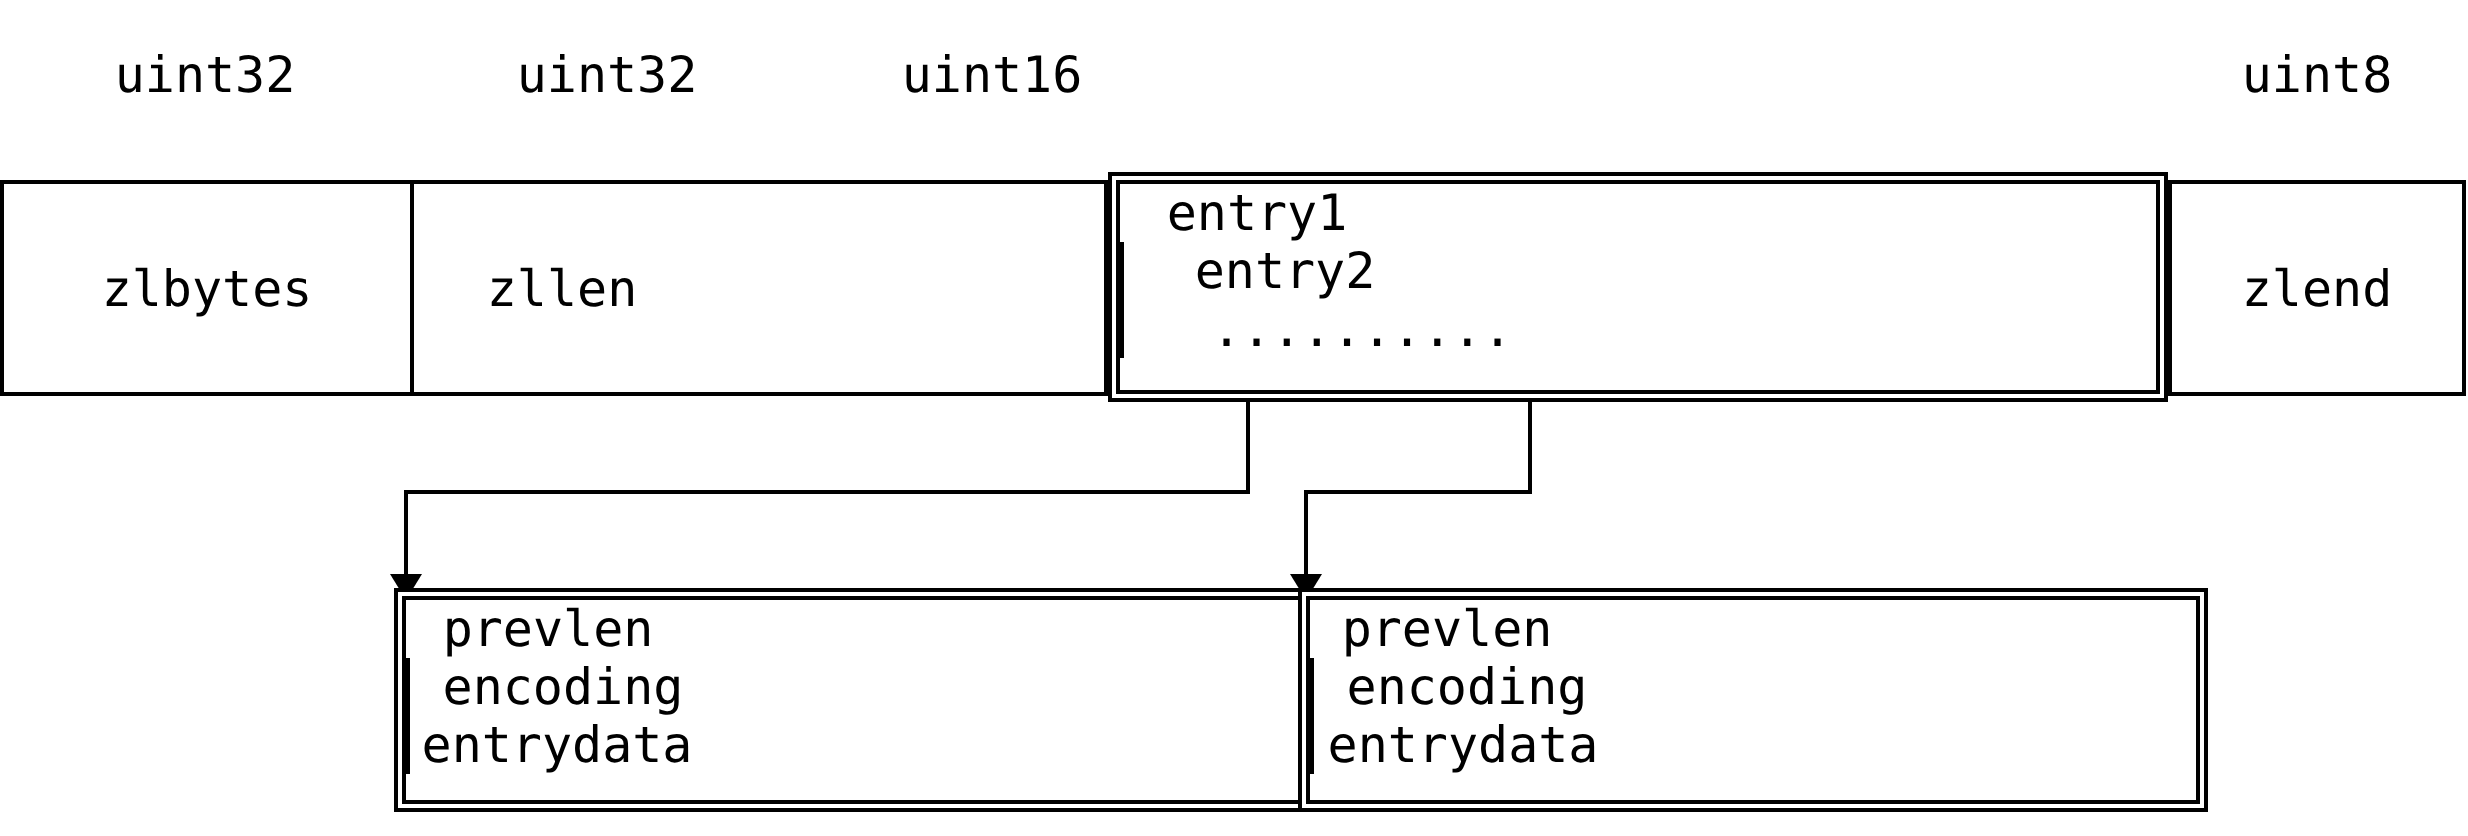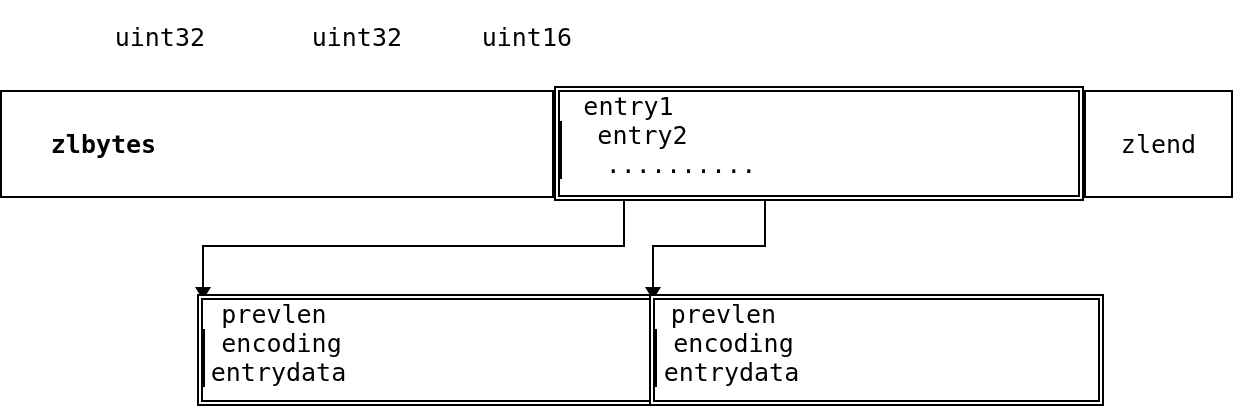--- a/index.html
+++ b/index.html
@@ -14,21 +14,21 @@
     background: #ffffff;
     font-family: "DejaVu Sans Mono", "Liberation Mono", monospace;
     color: #000000;
     overflow: hidden;
   }
   .tlabel {
     position: absolute;
     top: 24px;
     height: 28px;
     line-height: 28px;
-    text-align: right;
+    text-align: center;
     font-size: 25px;
     white-space: nowrap;
   }
   .sbox {
     position: absolute;
     border: 2px solid #000000;
     box-sizing: border-box;
     display: flex;
     background: #ffffff;
   }
@@ -67,23 +67,25 @@
   }
 </style>
 </head>
 <body>
 
 <div class="canvas">
 
   <div class="tlabel" style="left:0px; width:205px;">uint32</div>
   <div class="tlabel" style="left:205px; width:197px;">uint32</div>
   <div class="tlabel" style="left:420px; width:152px;">uint16</div>
+  <div class="tlabel" style="left:1084px; width:149px;">uint8</div>
 
   <div class="sbox" style="left:0px; top:90px; width:554px; height:108px;">
-    <div class="cell" style="width:203px;font-weight:bold;">zlbytes</div>
+    <div class="cell" style="width:203px;">zlbytes</div>
+    <div class="cell" style="width:150px;">zllen</div>
   </div>
 
   <div class="dgroup" style="left:554px; top:86px; width:530px; height:115px;">
     <div class="cell" style="width:137px;">entry1</div>
     <div class="cell" style="width:163px;">entry2</div>
     <div class="cell" style="width:240px;">..........</div>
   </div>
 
   <div class="sbox" style="left:1084px; top:90px; width:149px; height:108px;justify-content:flex-end;">
     <div class="cell" style="width:145px;">zlend</div>

